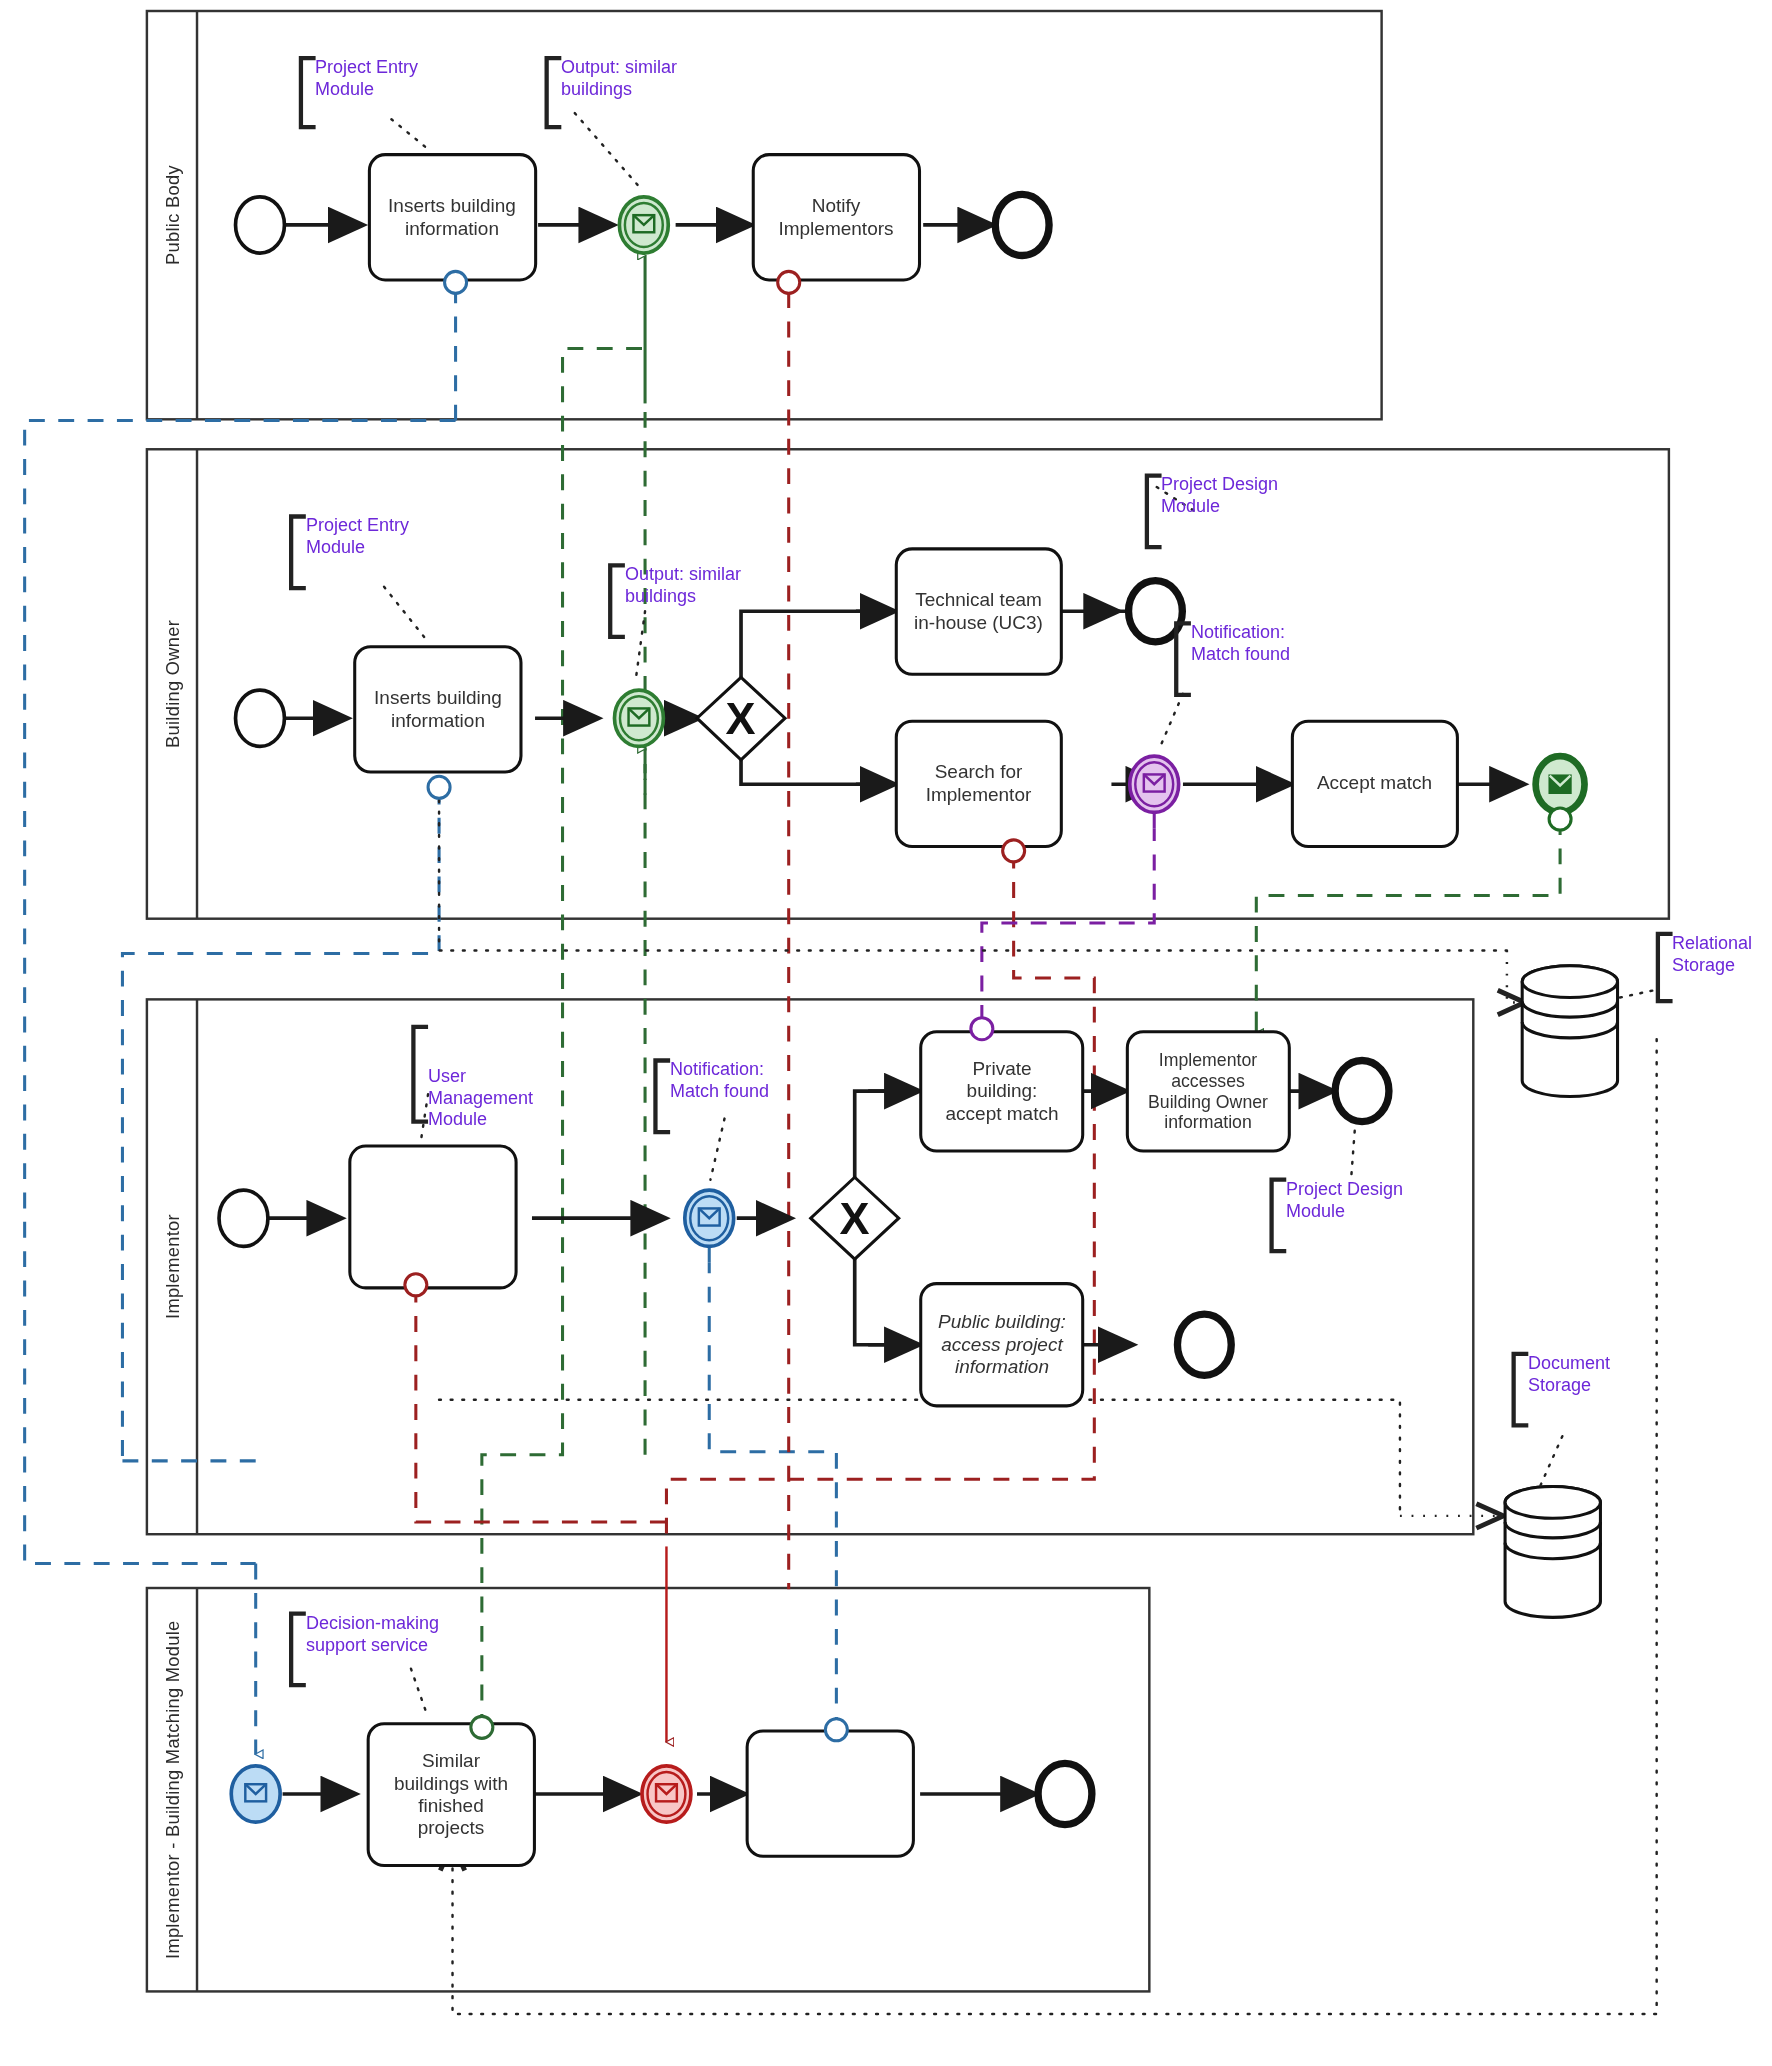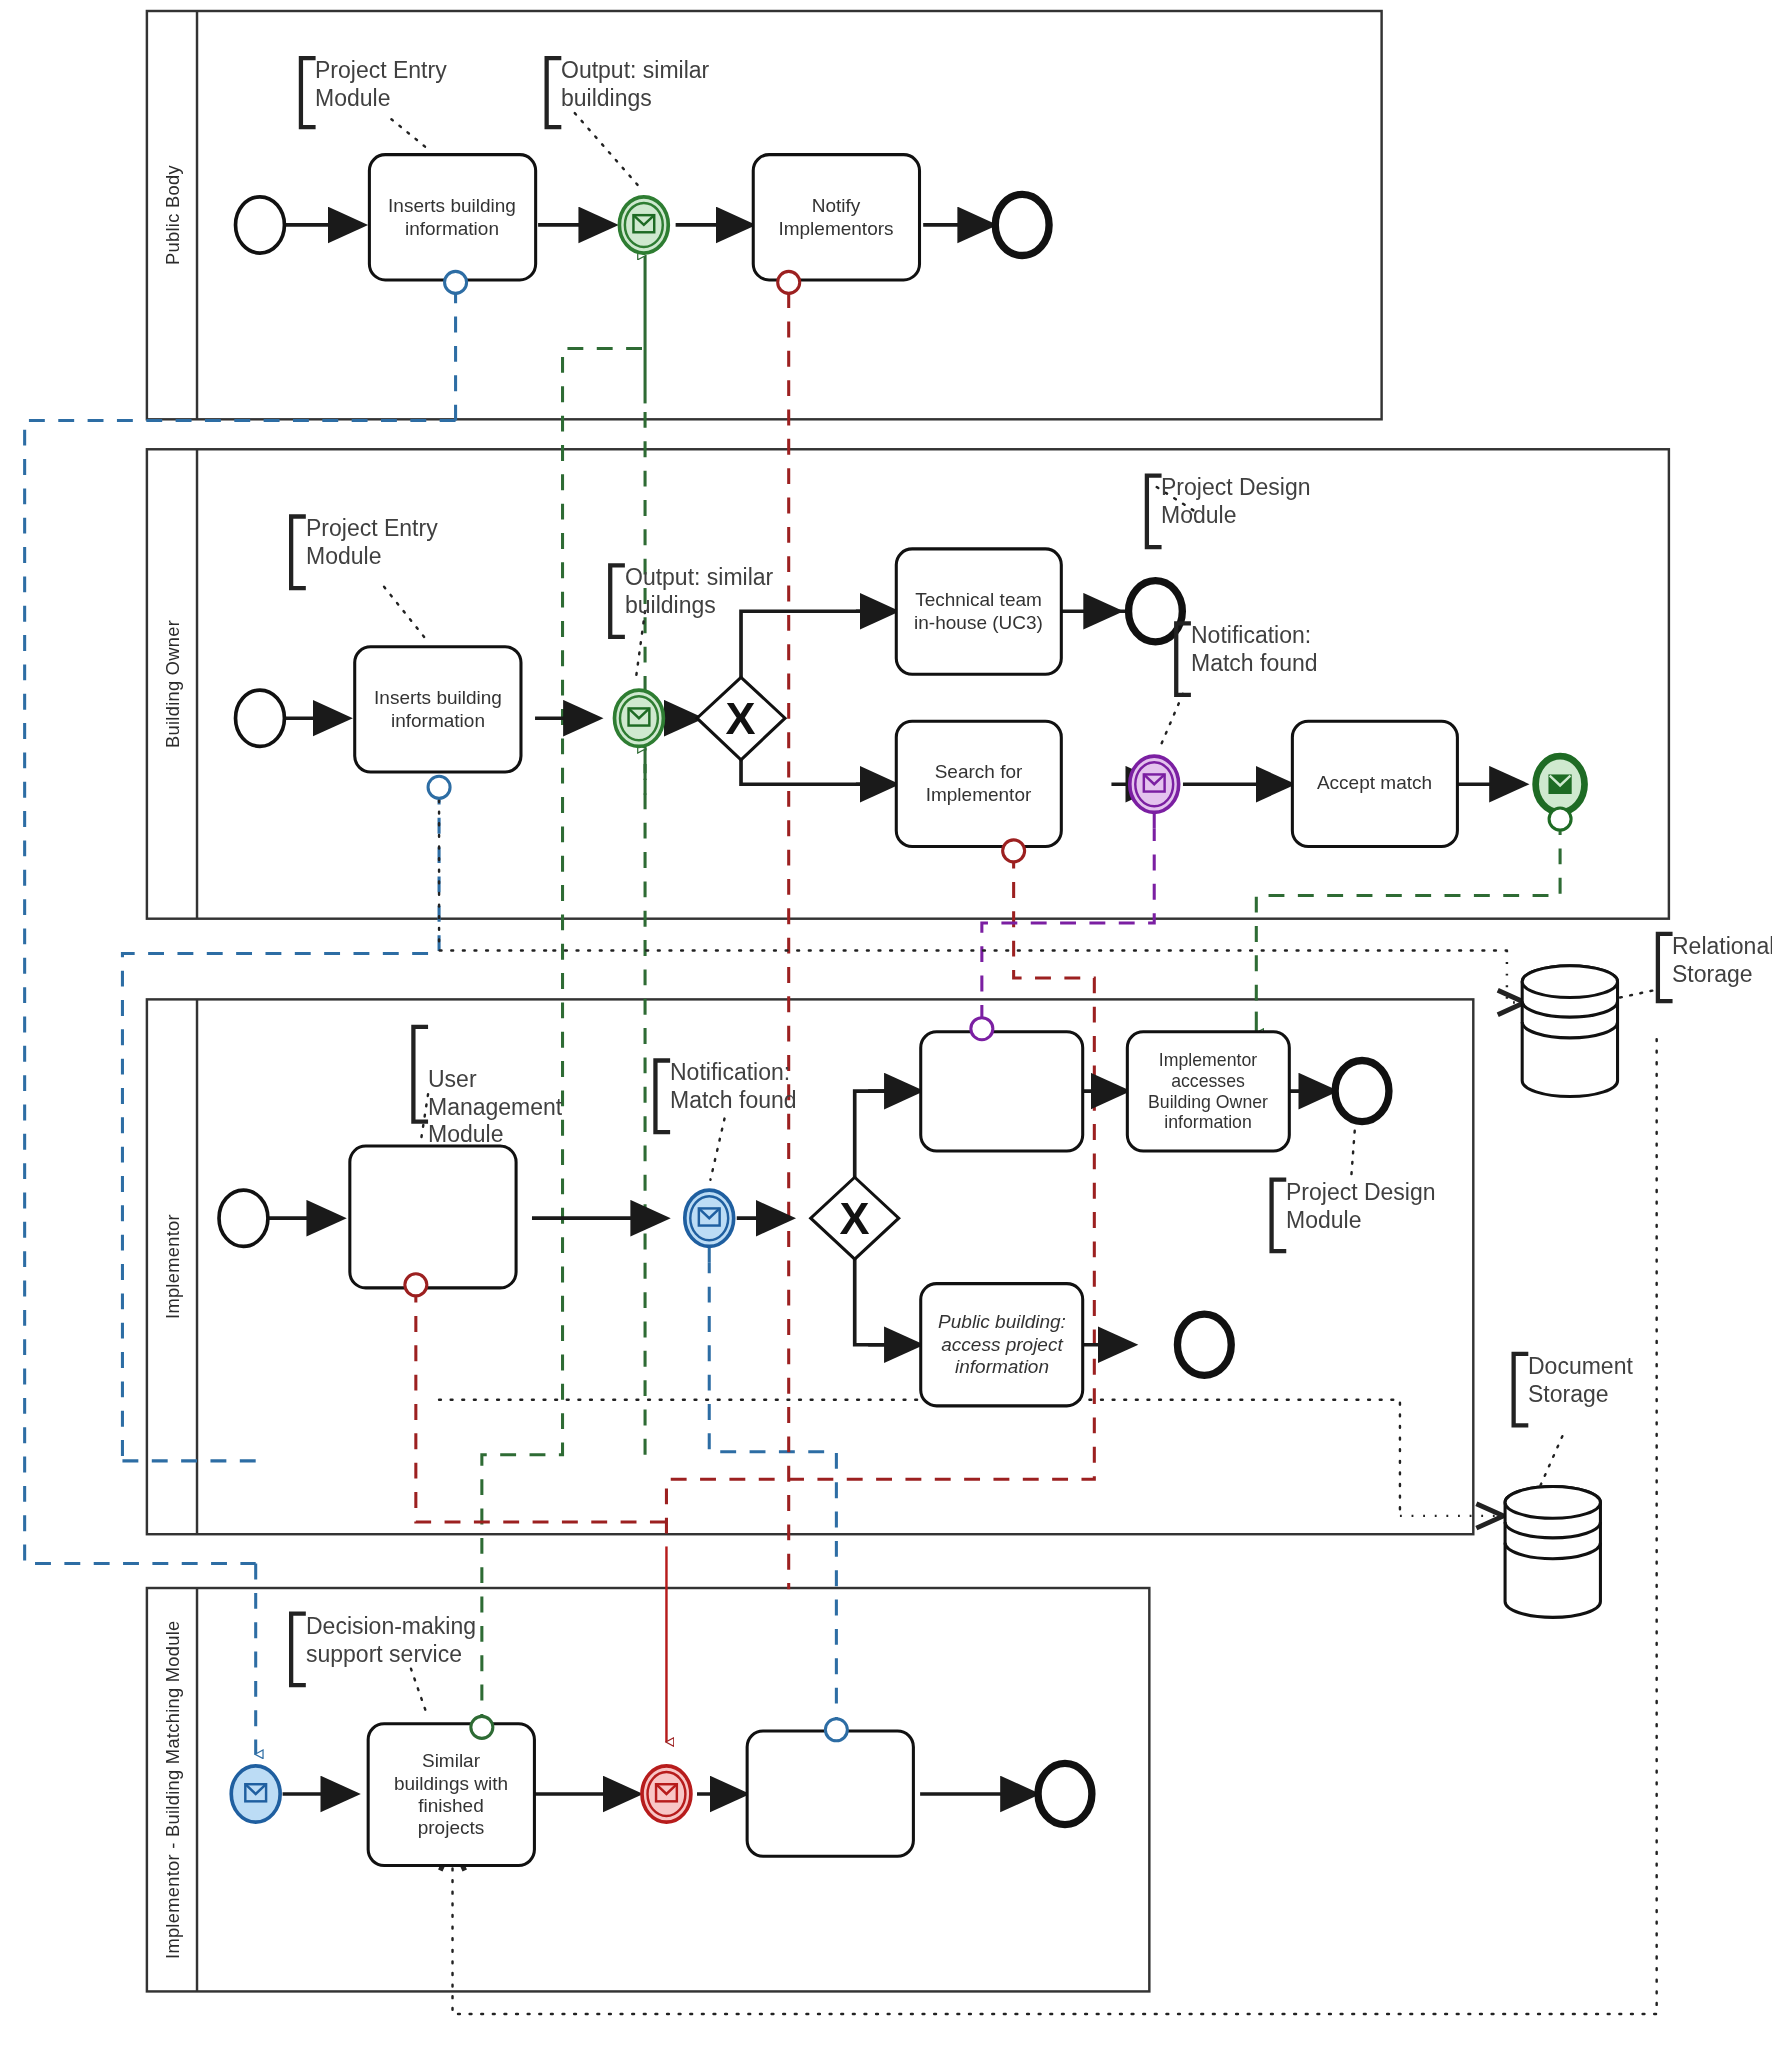--- a/index.html
+++ b/index.html
@@ -10,21 +10,21 @@
     position:absolute; writing-mode:vertical-rl; transform:rotate(180deg);
     display:flex;align-items:center;justify-content:center;
     font-size:18.3px;color:#2b2b2b;letter-spacing:0.3px;white-space:nowrap;
   }
   .node-text{
     position:absolute;display:flex;align-items:center;justify-content:center;
     text-align:center;font-size:19px;color:#333;line-height:1.18;
     pointer-events:none;
   }
   .annot-text{
-    position:absolute;font-size:23px;color:#404040;line-height:1.2;white-space:pre-line;
+    position:absolute;font-size:18px;color:#6d28d9;line-height:1.2;white-space:pre-line;
   }
   .gw-x{position:absolute;font-size:45px;font-weight:700;color:#111;
         display:flex;align-items:center;justify-content:center;font-family:"Liberation Sans",sans-serif;}
 </style>
 </head>
 <body>
 
 <div id="stage">
 
 <svg id="svgroot" viewBox="0 0 2900 3380" xmlns="http://www.w3.org/2000/svg">
@@ -386,20 +386,23 @@
 <div class="gw-x" style="left:704px;top:682px;width:73px;height:73px;">X</div>
 <div class="annot-text" style="left:306px;top:515px;width:196px;">Project Entry
 Module</div>
 <div class="annot-text" style="left:625px;top:564px;width:196px;">Output: similar
 buildings</div>
 <div class="annot-text" style="left:1161px;top:474px;width:196px;">Project Design
 Module</div>
 <div class="annot-text" style="left:1191px;top:622px;width:196px;">Notification:
 Match found</div>
 
+<div class="node-text" style="left:921px;top:1032px;width:162px;height:119px;white-space:pre-line;">Private
+building:
+accept match</div>
 <div class="node-text" style="left:1127px;top:1032px;width:162px;height:119px;white-space:pre-line;font-size:17.7px;">Implementor
 accesses
 Building Owner
 information</div>
 <div class="node-text" style="left:921px;top:1284px;width:162px;height:122px;white-space:pre-line;font-style:italic;">Public building:
 access project
 information</div>
 <div class="gw-x" style="left:818px;top:1182px;width:73px;height:73px;">X</div>
 <div class="annot-text" style="left:428px;top:1026px;width:183px;margin-top:40px;">User
 Management

